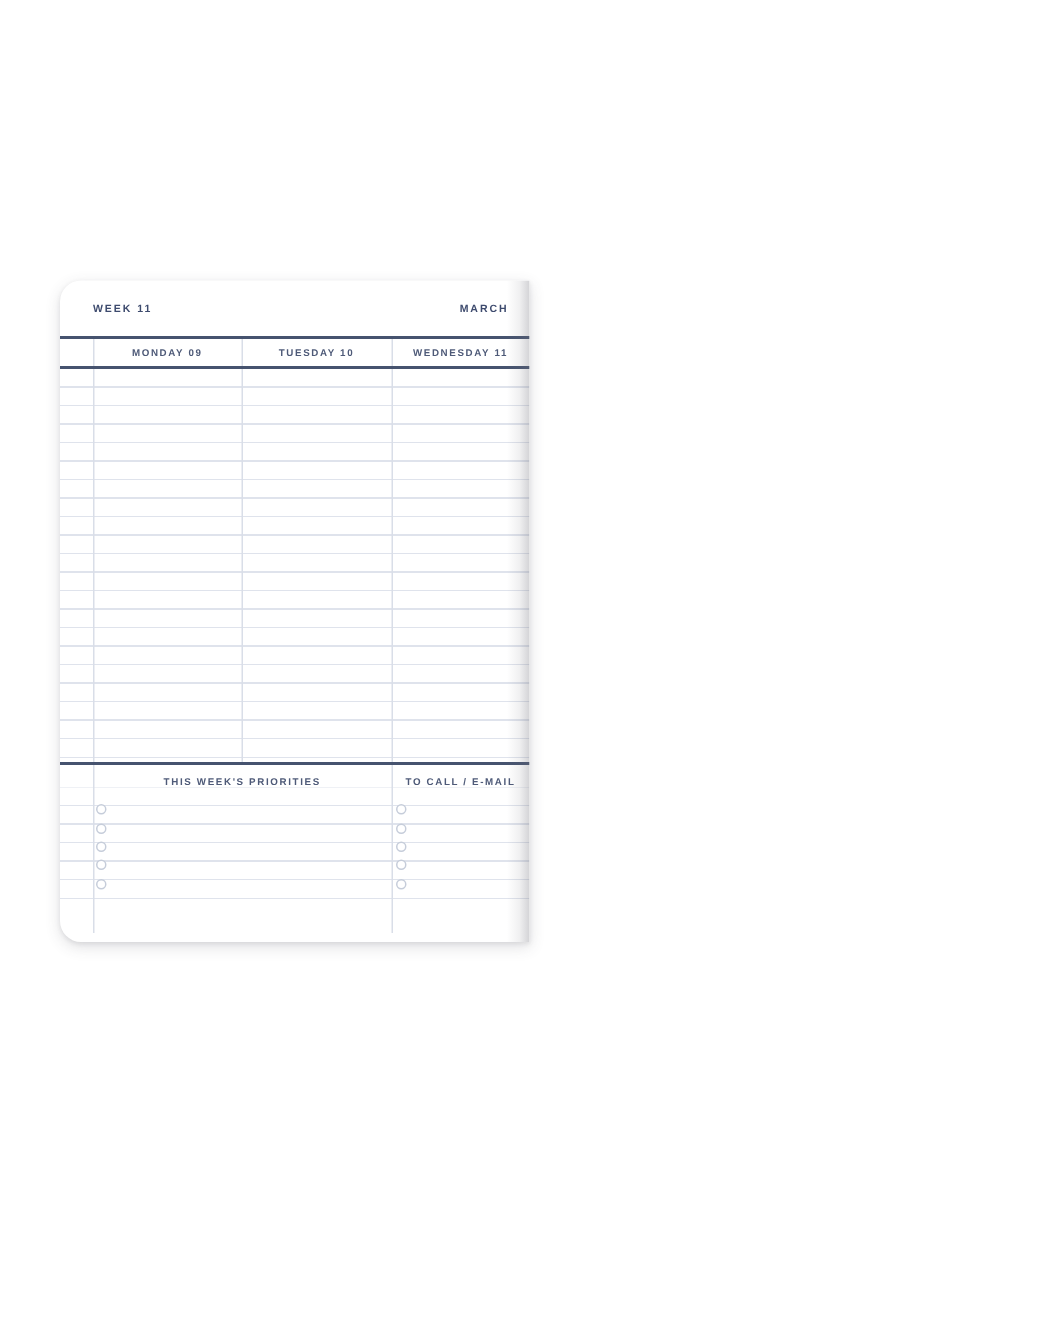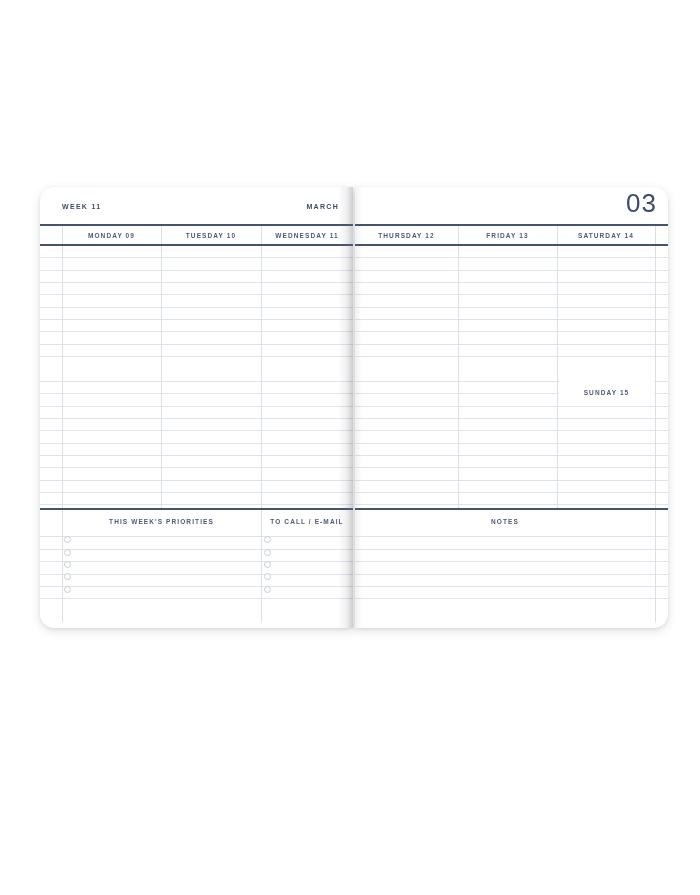--- a/index.html
+++ b/index.html
@@ -129,42 +129,14 @@
 
     <div class="circle" style="left:224px;top:349px"></div>
     <div class="circle" style="left:224px;top:362px"></div>
     <div class="circle" style="left:224px;top:374px"></div>
     <div class="circle" style="left:224px;top:386px"></div>
     <div class="circle" style="left:224px;top:399px"></div>
 
     <div class="spine-shade-left"></div>
   </div>
 
-  <div class="page right">
-    <div class="band-top">
-      <span class="month-number">03</span>
-    </div>
-
-    <div class="day-band">
-      <div class="day-cell" style="width:103px">THURSDAY 12</div>
-      <div class="day-cell" style="width:99px">FRIDAY 13</div>
-      <div class="day-cell" style="width:98px">SATURDAY 14</div>
-      <div class="day-cell" style="width:13px"></div>
-    </div>
-
-    <div class="grid"></div>
-
-    <div class="divider" style="left:103px;top:39px;height:282px"></div>
-    <div class="divider" style="left:202px;top:39px;height:282px"></div>
-    <div class="divider" style="left:300px;top:39px;height:396px"></div>
-
-    <div class="sunday-box">SUNDAY 15</div>
-
-    <div class="bottom-thick"></div>
-
-    <div class="section-title" style="left:0;width:300px">NOTES</div>
-
-    <div class="bottom-rules"></div>
-
-    <div class="spine-shade-right"></div>
-  </div>
 
 </div>
 
 </body></html>

